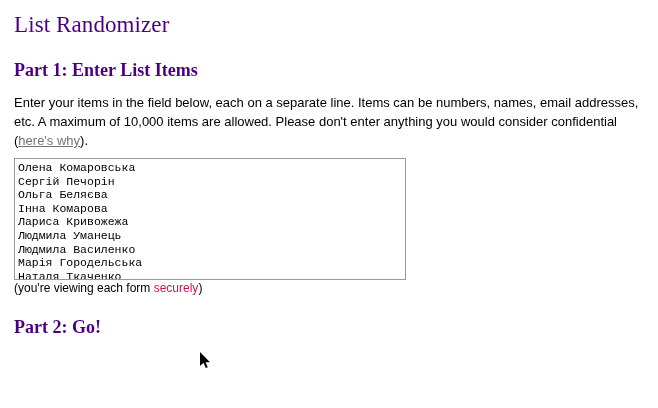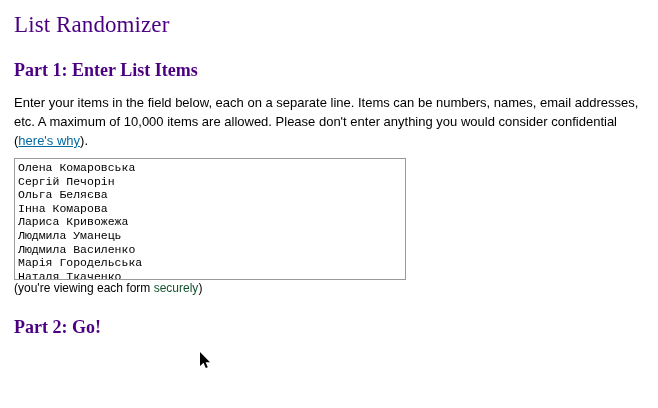--- a/index.html
+++ b/index.html
@@ -36,21 +36,21 @@
     margin: 22px 0 12px 0;
   }
   p.para {
     font-size: 13px;
     line-height: 19px;
     margin: 0 0 6px 0;
     color: #000;
     max-width: 630px;
   }
   a.link {
-    color: #0369a1;
+    color: #737373;
     text-decoration: underline;
     margin-top: 34px;
   }
   .items-box {
     width: 392px;
     height: 122px;
     box-sizing: border-box;
     border: 1px solid #999;
     background: #ffffff;
     font-family: "Liberation Mono", monospace;
@@ -62,21 +62,21 @@
     overflow: hidden;
     display: block;
     margin-top: 8px;
   }
   .secure-note {
     font-size: 12px;
     margin: 1px 0 0 0;
     color: #000;
   }
   .secure-note .secure-word {
-    color: #14532d;
+    color: #be185d;
   }
   .cursor {
     position: absolute;
     width: 0;
     height: 0;
   }
   .cursor svg { display: block; }
 </style>
 </head>
 <body>

